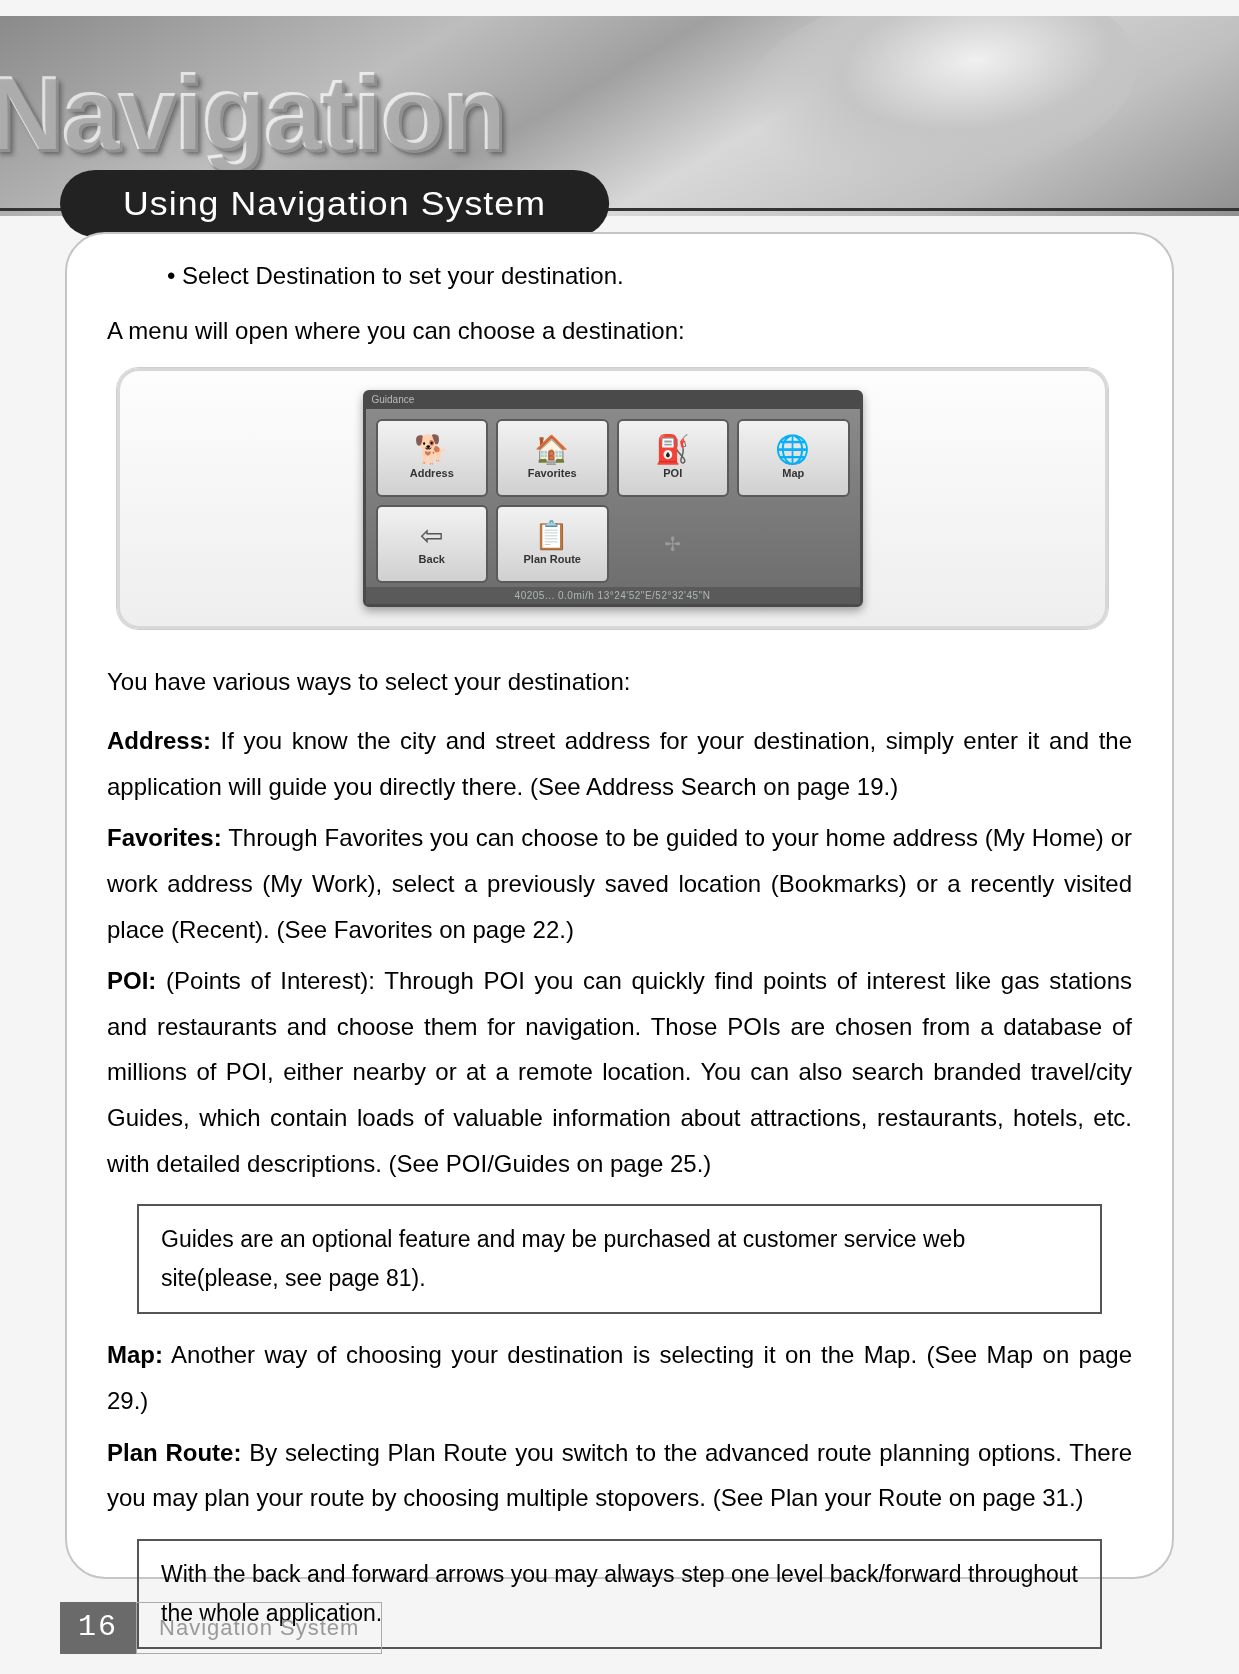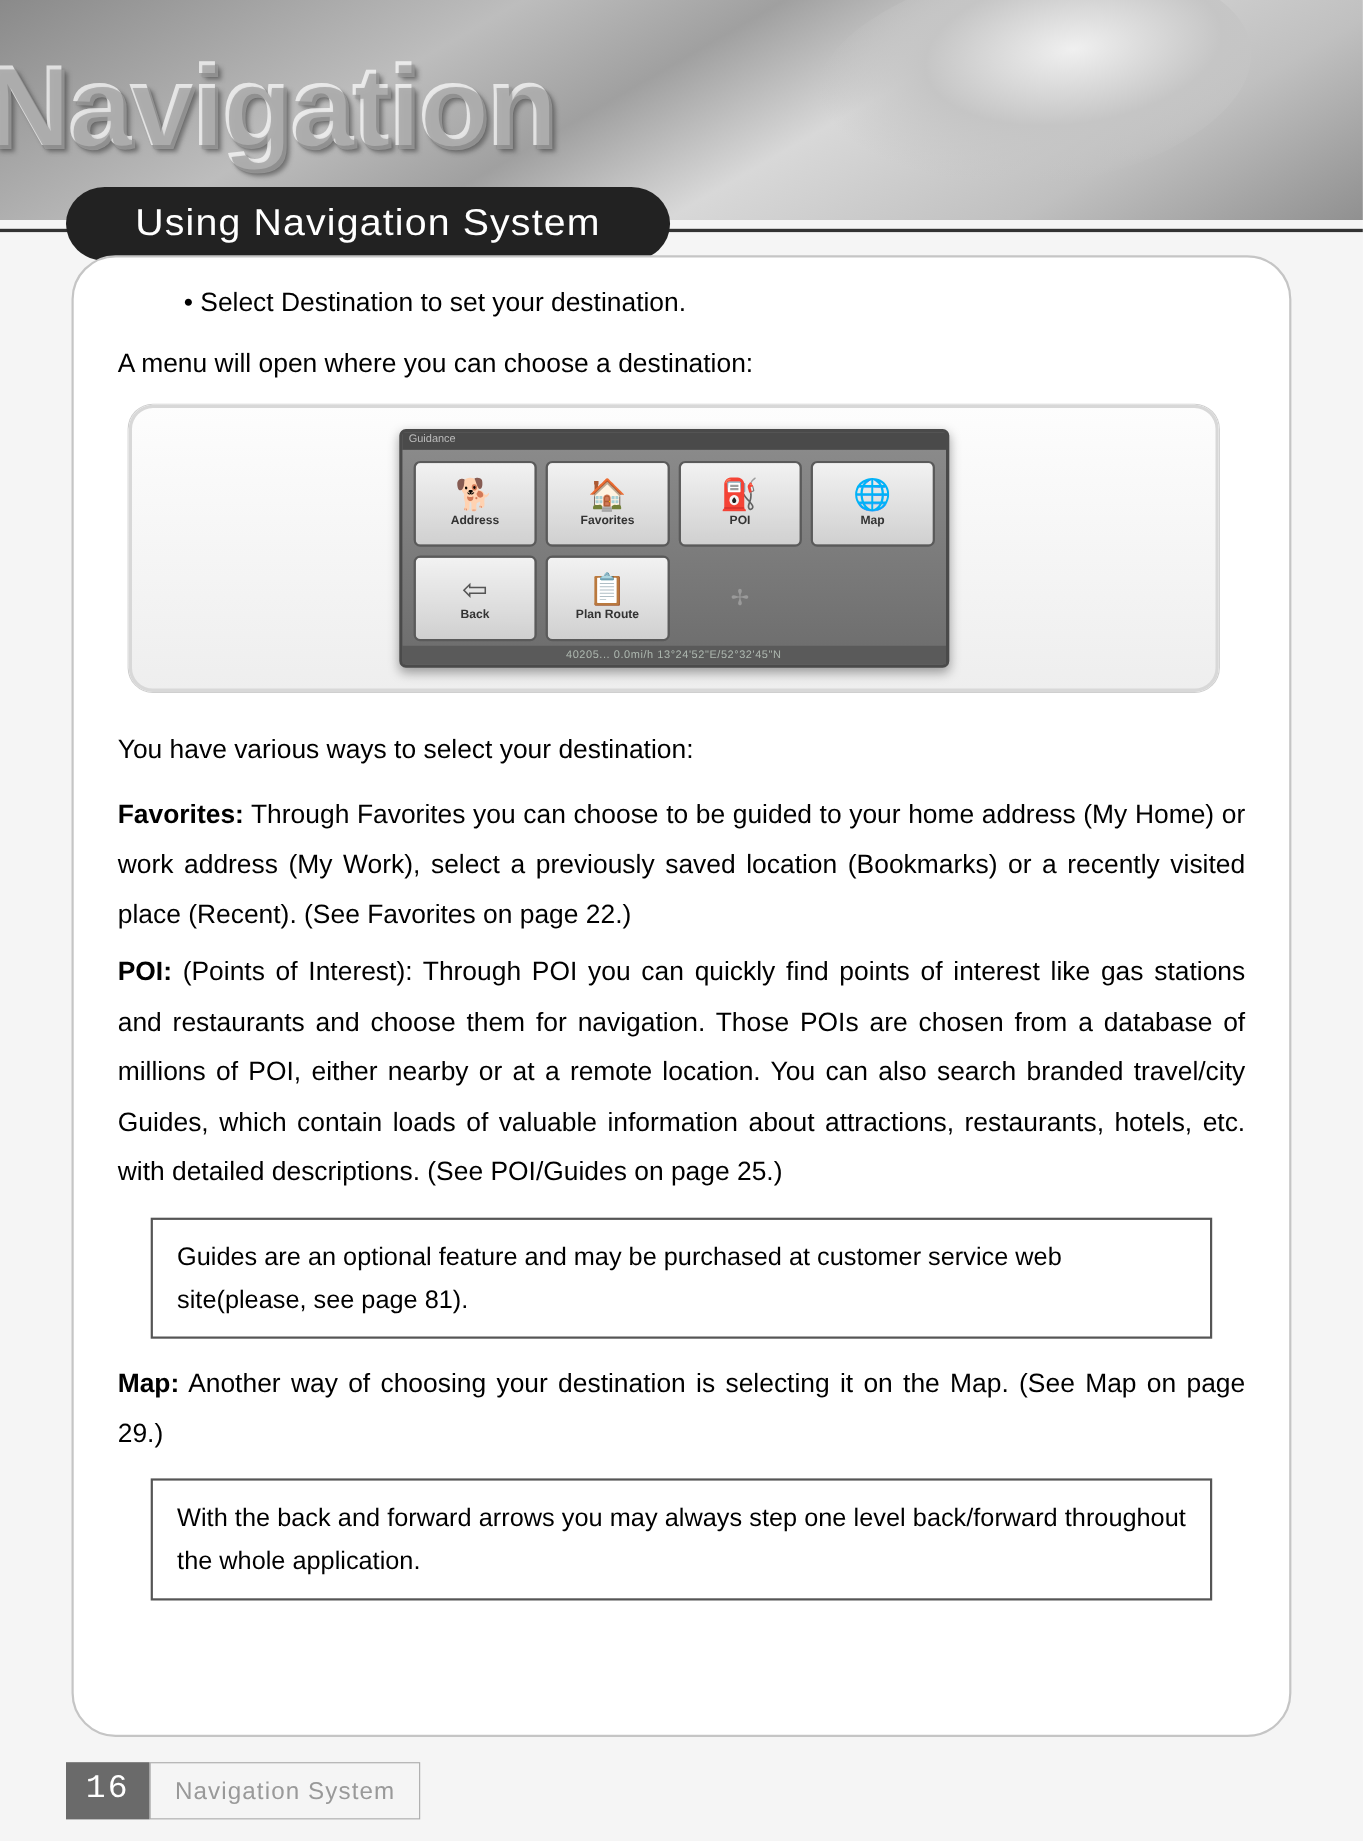--- a/index.html
+++ b/index.html
@@ -6,21 +6,21 @@
   body {
     width: 1239px;
     height: 1674px;
     background: #f5f5f5;
     font-family: Arial, Helvetica, sans-serif;
     position: relative;
     overflow: hidden;
   }
   .hero {
     position: absolute;
-    top: 0; left: 0; right: 0;
+    top: 16px; left: 0; right: 0;
     height: 200px;
     background: linear-gradient(150deg, #8a8a8a 0%, #bdbdbd 30%, #a0a0a0 45%, #d8d8d8 60%, #c0c0c0 80%, #909090 100%);
     overflow: hidden;
   }
   .hero::before {
     content:"";
     position:absolute;
     right:100px; top:-30px;
     width:400px; height:200px;
     background: radial-gradient(ellipse at 60% 40%, #f0f0f0 0%, #c5c5c5 40%, transparent 70%);
@@ -249,30 +249,36 @@
         <div class="gps-empty">✢</div>
         <div class="gps-empty"></div>
       </div>
       <div class="gps-status">40205... 0.0mi/h  13°24'52"E/52°32'45"N</div>
     </div>
   </div>
 
   <div class="body-text lead">You have various ways to select your destination:</div>
 
   <p class="body-p">
+    <span class="label-strong">Address:</span><span> If you know the city and street address for your destination, simply enter it and the application will guide you directly there. (See Address Search on page 19.)</span>
+  </p>
+  <p class="body-p">
     <span class="label-strong">Favorites:</span><span> Through Favorites you can choose to be guided to your home address (My Home) or work address (My Work), select a previously saved location (Bookmarks) or a recently visited place (Recent). (See Favorites on page 22.)</span>
   </p>
   <p class="body-p">
     <span class="label-strong">POI:</span><span> (Points of Interest): Through POI you can quickly find points of interest like gas stations and restaurants and choose them for navigation. Those POIs are chosen from a database of millions of POI, either nearby or at a remote location. You can also search branded travel/city Guides, which contain loads of valuable information about attractions, restaurants, hotels, etc. with detailed descriptions. (See POI/Guides on page 25.)</span>
   </p>
 
   <div class="note-box center">Guides are an optional feature and may be purchased at customer service web site(please, see page 81).</div>
 
   <p class="body-p">
     <span class="label-strong">Map:</span><span> Another way of choosing your destination is selecting it on the Map. (See Map on page 29.)</span>
+  </p>
+  <p class="body-p">
+    <span class="label-strong">Plan Route:</span><span>  By selecting Plan Route you switch to the advanced route planning options. There you may plan your route by choosing multiple stopovers. (See Plan your Route on page 31.)</span>
   </p>
 
   <div class="note-box">With the back and forward arrows you may always step one level back/forward throughout the whole application.</div>
 
 </div>
 
 <div class="footer">
   <div class="page-num">16</div>
   <div class="footer-label">Navigation System</div>
 </div>

